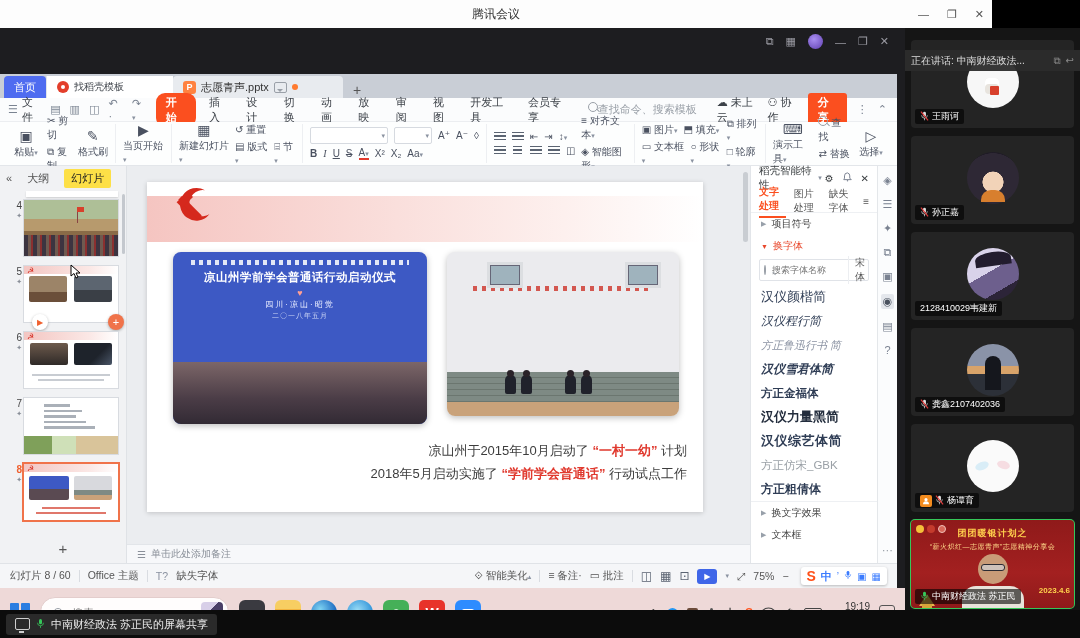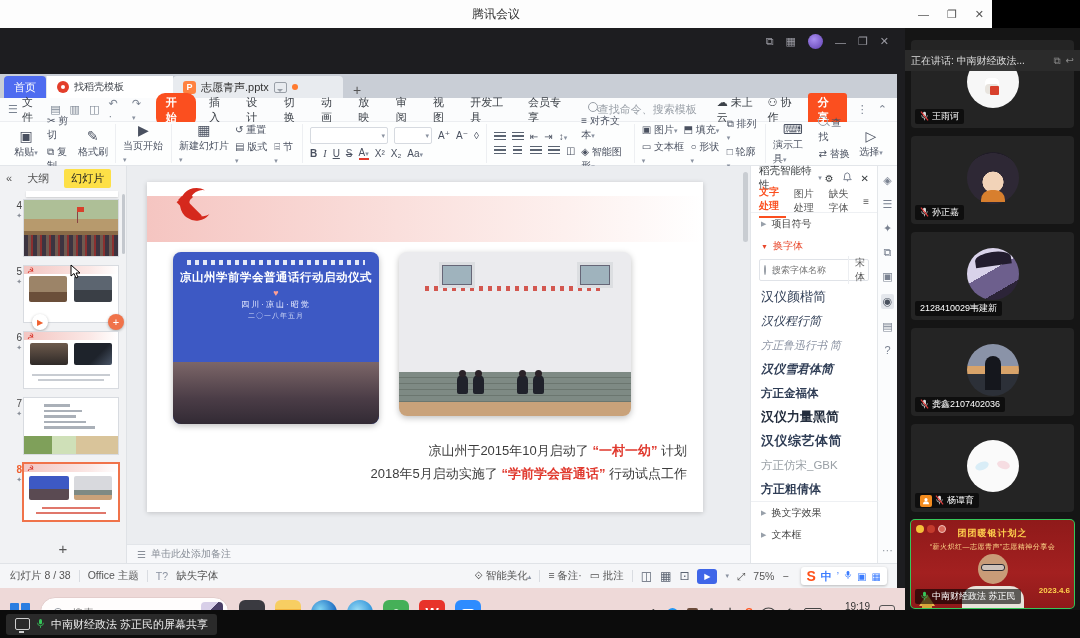--- a/index.html
+++ b/index.html
@@ -100,21 +100,21 @@
   .th-scroll{position:absolute;right:1px;top:28px;width:3px;height:60px;border-radius:2px;background:#c4c8ce}
   .cursor{position:absolute;left:70px;top:98px;z-index:5}
 
   
   .canvas{flex:1;background:#ebedf0;position:relative}
   .slide{position:absolute;left:20px;top:16px;width:556px;height:330px;background:#fff;box-shadow:0 1px 5px rgba(0,0,0,.18)}
   .band{position:absolute;left:0;top:14px;right:0;height:46px;background:linear-gradient(90deg,#f5c5c1 0,#fadfdc 45%,#fdf0ee 75%,#fff)}
   .emblem{position:absolute;left:24px;top:4px}
   .photos{position:absolute;left:26px;top:70px;right:22px;display:flex;gap:20px}
   .photo{border-radius:8px;overflow:hidden;box-shadow:0 2px 6px rgba(0,0,0,.25);position:relative}
-  .p-left{width:206px;height:172px;background:#3d59c4}
+  .p-left{width:254px;height:172px;background:#3d59c4}
   .squig{height:5px;margin:8px auto 5px;width:86%;background:repeating-linear-gradient(90deg,rgba(255,255,255,.85) 0 4px,transparent 4px 8px)}
   .p-left .ttl{color:#fff;font-weight:bold;font-size:11.5px;text-align:center;letter-spacing:.5px}
   .p-left .heart{color:#ff9f94;text-align:center;font-size:9px;margin-top:3px}
   .p-left .sub{color:#e8ecff;text-align:center;font-size:8px;margin-top:1px;letter-spacing:2px}
   .p-left .date{color:#cdd6f5;text-align:center;font-size:7px;margin-top:1px;letter-spacing:1px}
   .p-left .crowd{position:absolute;left:0;right:0;bottom:0;height:62px;background:linear-gradient(180deg,#7c6668,#4a3c46 60%,#322a34)}
   .p-left .flags{position:absolute;left:0;right:0;bottom:44px;height:9px;background:repeating-linear-gradient(90deg,#d3402e 0 5px,transparent 5px 13px)}
   .p-right{width:232px;height:164px;background:#ebebee}
   .squig.red{background:repeating-linear-gradient(90deg,rgba(205,50,40,.8) 0 4px,transparent 4px 9px);width:78%;margin-top:34px}
   .p-right .ttl{color:#d5352b;font-weight:bold;font-size:14.5px;text-align:center;letter-spacing:2px;margin-top:4px}
@@ -635,21 +635,21 @@
       <span class="vt">⧉</span>
       <span class="vt">▣</span>
       <span class="vt on">◉</span>
       <span class="vt">▤</span>
       <span class="vt">?</span>
       <span class="vt-more">⋯</span>
     </div>
   </div>
 
   <div class="statusbar">
-    <span>幻灯片 8 / 38</span>
+    <span>幻灯片 8 / 60</span>
     <span class="sb-sep"></span>
     <span>Office 主题</span>
     <span class="sb-sep"></span>
     <span style="color:#8a92a0">T?</span>
     <span>缺失字体</span>
     <span class="right">
       <span>⟐ <span>智能美化</span><span class="arw">▴</span></span>
       <span class="sb-sep"></span>
       <span>≡ <span>备注</span>·</span>
       <span>▭ <span>批注</span></span>

